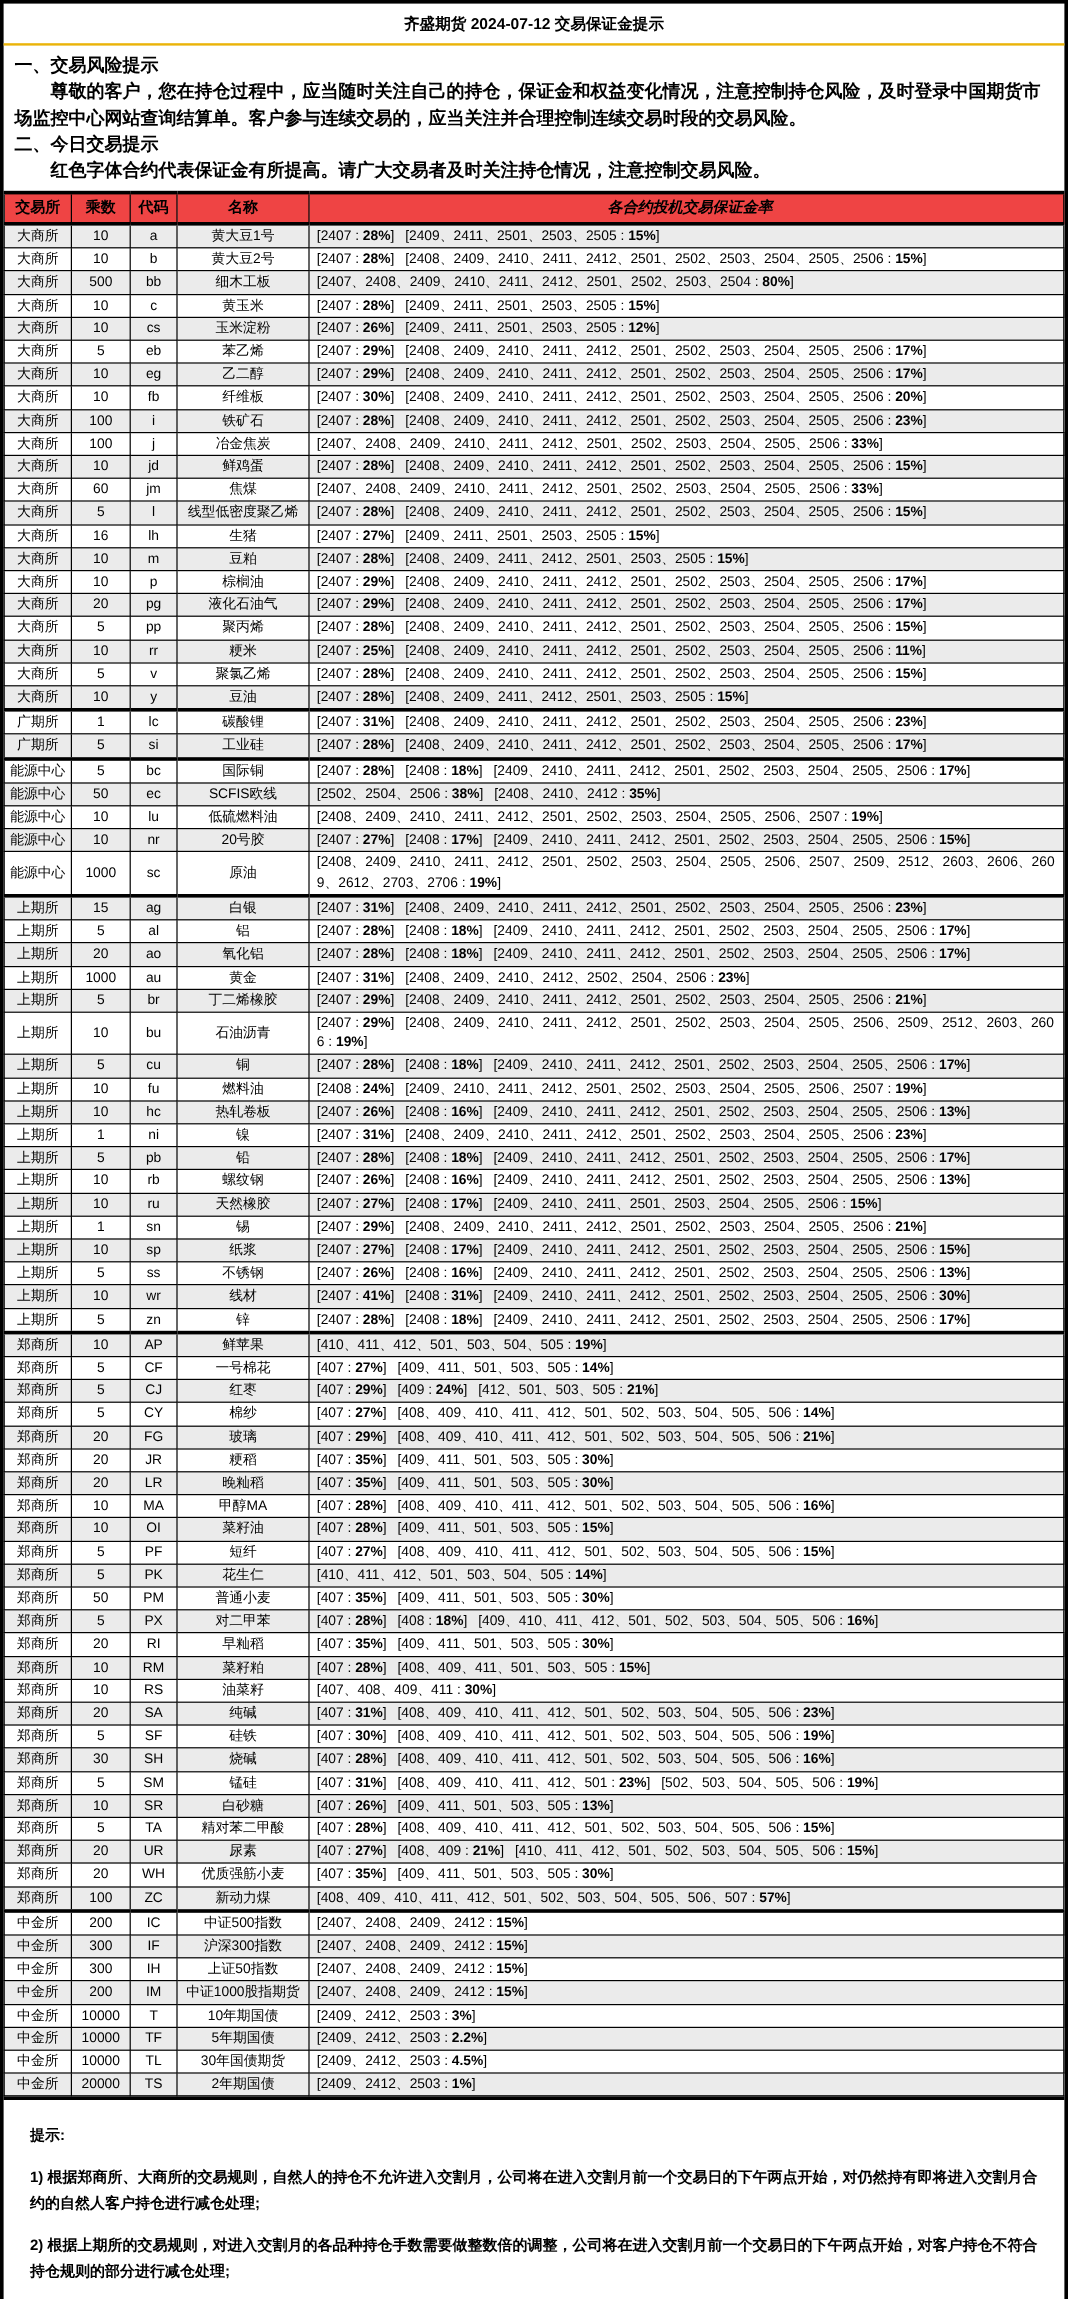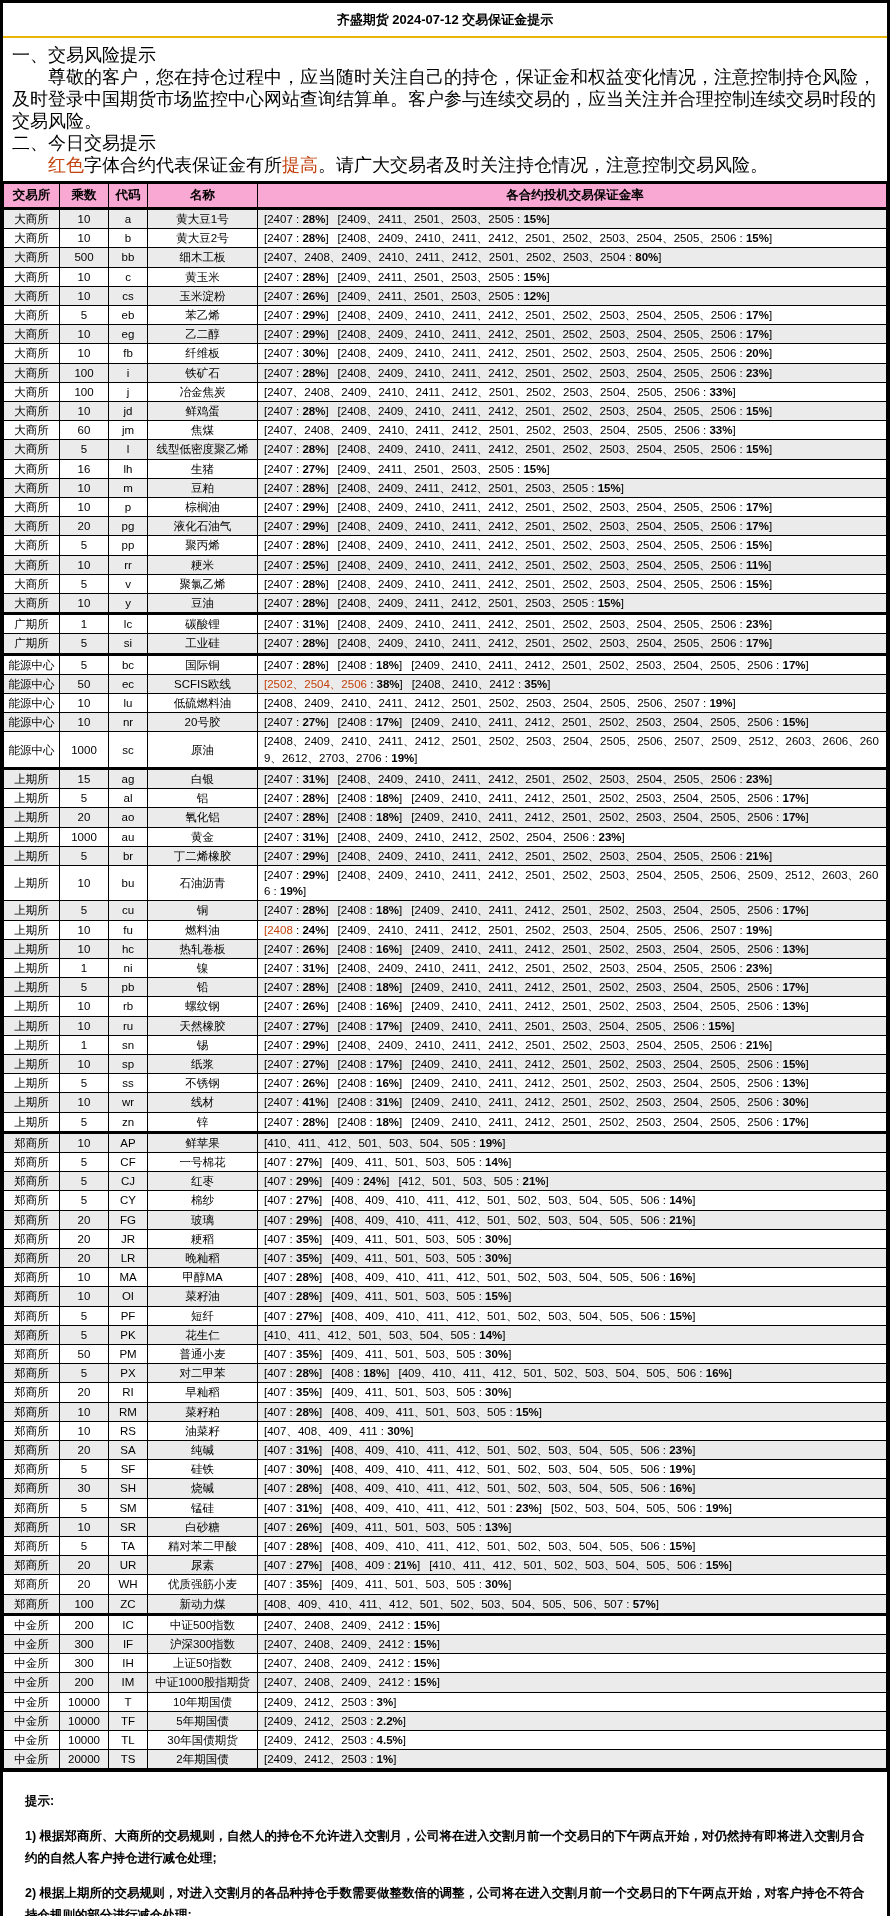--- a/index.html
+++ b/index.html
@@ -5,29 +5,29 @@
   html,body{margin:0;padding:0;background:#ffffff;}
   .page{
     width:890px;min-height:1916px;box-sizing:border-box;
     border:3px solid #000;background:#fff;color:#000;
     font-family:"Liberation Sans","DejaVu Sans",sans-serif;
   }
   .title{
     text-align:center;font-weight:bold;font-size:13px;
     padding:8px 0 7px;border-bottom:2px solid #eab308;
   }
-  .intro{font-size:18px;font-weight:normal;line-height:22px;padding:6px 9px 3px;}
+  .intro{font-size:15px;font-weight:bold;line-height:22px;padding:6px 9px 3px;}
   .intro p{margin:0;}
   .indent{text-indent:2em;}
-  .red{color:#c2410c;}
+  .red{color:#000000;}
   table{width:100%;border-collapse:collapse;table-layout:fixed;font-size:11.5px;margin-top:2px;}
   th,td{border:1px solid #000;box-sizing:border-box;}
   thead th{
     font-weight:bold;text-align:center;font-size:12.5px;padding:3px 0;
-    border-top:3px solid #000;border-bottom:3px solid #000;background:#f9a8d4;
+    border-top:3px solid #000;border-bottom:3px solid #000;background:#ef4444;
   }
   tbody td{padding:1px 3px;line-height:16.2px;}
   .c0{width:56px;text-align:center;}
   .c1{width:49px;text-align:center;}
   .c2{width:39px;text-align:center;}
   .c3{width:110px;text-align:center;}
   .c4{text-align:left;padding-left:6px;word-break:break-all;}
   tr.alt{background:#ebebeb;}
   tr.group-start td{border-top:3px solid #000;}
   .grp{margin-right:9px;}
@@ -52,21 +52,21 @@
     <p class="indent"><span class="red">红色</span><span>字体合约代表保证金有所</span><span class="red">提高</span><span>。请广大交易者及时关注持仓情况，注意控制交易风险。</span></p>
   </div>
 
   <table>
     <thead>
       <tr>
         <th class="c0">交易所</th>
         <th class="c1">乘数</th>
         <th class="c2">代码</th>
         <th class="c3">名称</th>
-        <th class="c4" style="text-align:center;">各合约投机交易保证金率</th>
+        <th class="c4" style="text-align:center;font-style:italic;">各合约投机交易保证金率</th>
       </tr>
     </thead>
     <tbody>
         <tr class="alt">
           <td class="c0">大商所</td>
           <td class="c1">10</td>
           <td class="c2">a</td>
           <td class="c3">黄大豆1号</td>
           <td class="c4"><span class="grp"><span>[2407</span> : <b>28%</b>]</span><span class="grp"><span>[2409、2411、2501、2503、2505</span> : <b>15%</b>]</span></td>
         </tr>

